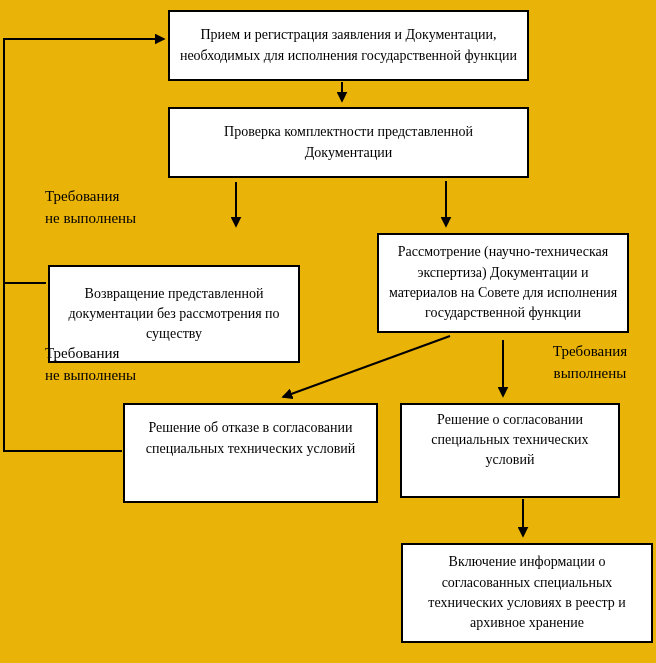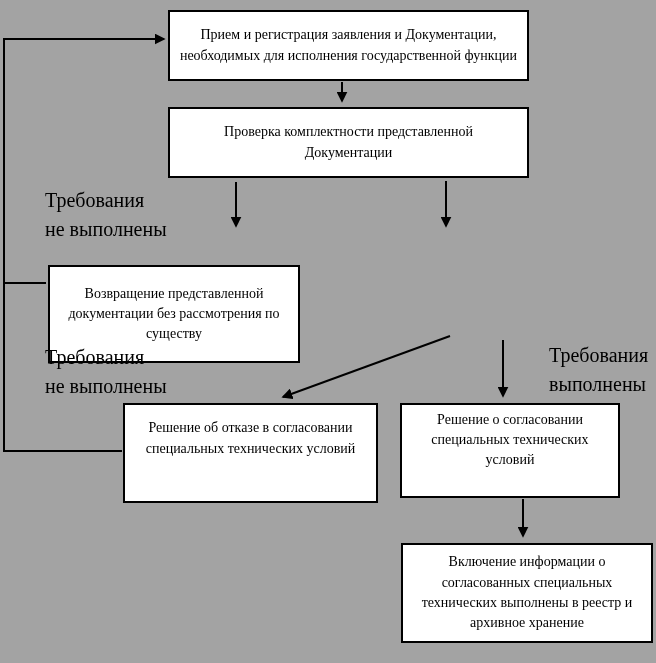--- a/index.html
+++ b/index.html
@@ -4,21 +4,21 @@
 <style>
   html, body {
     margin: 0;
     padding: 0;
     background: #ffffff;
   }
   .diagram {
     position: relative;
     width: 656px;
     height: 663px;
-    background: #a3a3a3;
+    background: #eab308;
     font-family: "Liberation Serif", serif;
     color: #000000;
     overflow: hidden;
   }
   .wires {
     position: absolute;
     left: 0;
     top: 0;
     width: 656px;
     height: 663px;
@@ -38,21 +38,21 @@
   }
   .n-reception { left: 168px; top: 10px;  width: 361px; height: 71px;  }
   .n-check     { left: 168px; top: 107px; width: 361px; height: 71px; align-items: center;  }
   .n-return    { left: 48px;  top: 237px; width: 252px; height: 98px; margin-top: 28px;  }
   .n-review    { left: 377px; top: 233px; width: 252px; height: 100px; }
   .n-refusal   { left: 123px; top: 403px; width: 255px; height: 100px; padding-bottom: 32px; }
   .n-approval  { left: 400px; top: 403px; width: 220px; height: 95px;  padding-bottom: 24px; }
   .n-registry  { left: 401px; top: 543px; width: 252px; height: 100px; }
   .edge-label {
     position: absolute;
-    font-size: 20px;
+    font-size: 15px;
     line-height: 1.45;
     white-space: pre-line;
   }
   .l-notmet-1 { left: 45px;  top: 186px; text-align: left; }
   .l-notmet-2 { left: 45px;  top: 343px; text-align: left; }
   .l-met      { left: 549px; top: 341px; width: 82px; text-align: center; }
 </style>
 </head>
 <body>
 
@@ -87,31 +87,34 @@
   </div>
 
   <div class="node n-check">
     <span>Проверка комплектности представленной Документации</span>
   </div>
 
   <div class="node n-return">
     <span>Возвращение представленной документации без рассмотрения по существу</span>
   </div>
 
+  <div class="node n-review">
+    <span>Рассмотрение (научно-техническая экспертиза) Документации и материалов на Совете для исполнения государственной функции</span>
+  </div>
 
   <div class="node n-refusal">
     <span>Решение об отказе в согласовании специальных технических условий</span>
   </div>
 
   <div class="node n-approval">
     <span>Решение о согласовании специальных технических условий</span>
   </div>
 
   <div class="node n-registry">
-    <span>Включение информации о согласованных специальных технических выполнены в реестр и архивное хранение</span>
+    <span>Включение информации о согласованных специальных технических условиях в реестр и архивное хранение</span>
   </div>
 
   <div class="edge-label l-notmet-1">Требования
 не выполнены</div>
 
   <div class="edge-label l-notmet-2">Требования
 не выполнены</div>
 
   <div class="edge-label l-met">Требования
 выполнены</div>

